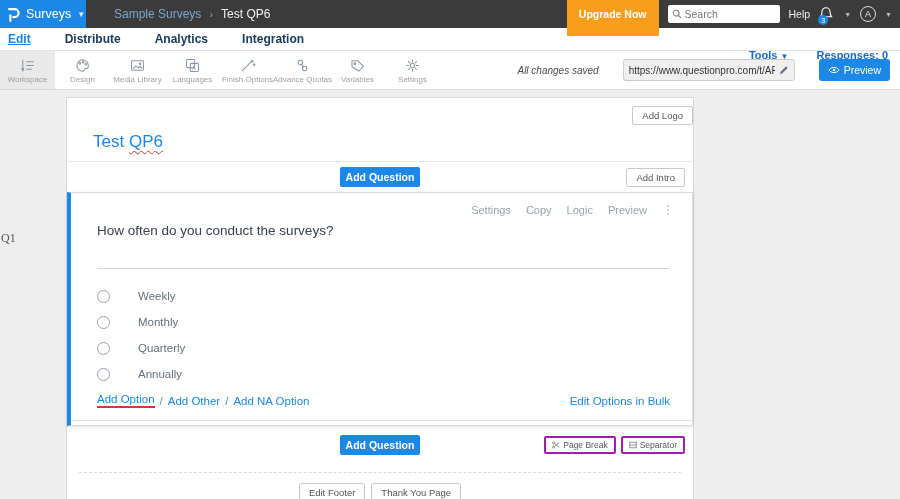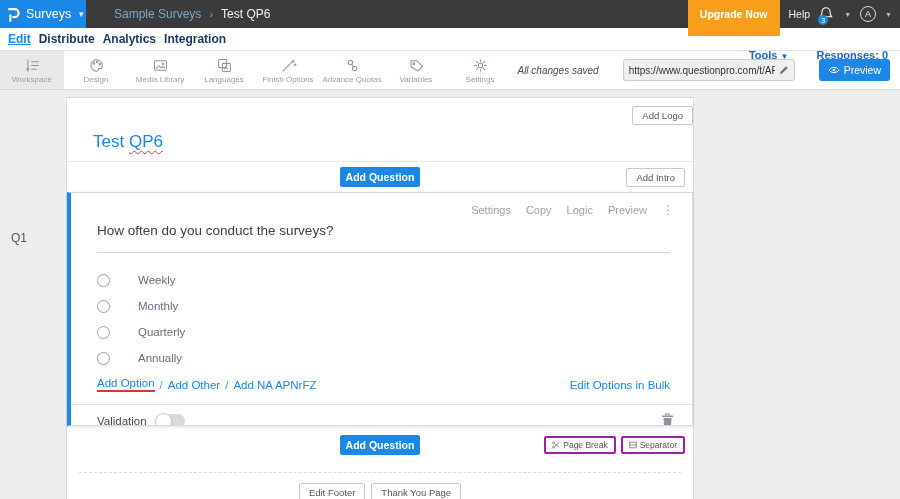--- a/index.html
+++ b/index.html
@@ -21,62 +21,62 @@
   .searchbox { width:112px; height:18px; background:#fff; border-radius:2px; display:flex; align-items:center; padding:0 4px; gap:3px; }
   .searchbox input { border:none; outline:none; width:86px; font-size:10.5px; color:#333; font-family:inherit; }
   .help { color:#eee; font-size:10.5px; cursor:pointer; }
   .bell { position:relative; width:16px; height:16px; cursor:pointer; }
   .badge { position:absolute; left:-1px; bottom:-3px; width:10px; height:10px; background:#1b87e6; border-radius:50%; color:#fff; font-size:7px; display:flex; align-items:center; justify-content:center; }
   .tiny-caret { color:#bbb; font-size:7px; cursor:pointer; }
   .avatar { width:16px; height:16px; border:1px solid #ddd; border-radius:50%; color:#eee; font-size:9px; display:flex; align-items:center; justify-content:center; cursor:pointer; }
 
   
   .nav { height:23px; background:#fff; border-bottom:1px solid #e3e3e3; display:flex; align-items:center; padding:0 12px 0 8px; }
-  .nav-items { display:flex; gap:8px; list-style:none; }
+  .nav-items { display:flex; gap:34px; list-style:none; }
   .nav-item { font-size:12px; font-weight:bold; color:#17375e; cursor:pointer; }
   .nav-item.active { color:#1b87e6; text-decoration:underline; }
   .nav-right { margin-left:auto; display:flex; align-items:center; gap:28px;margin-top:32px; }
   .tools { color:#1b6ac9; font-size:11px; font-weight:bold; cursor:pointer; }
   .tools .caret { font-size:8px; }
   .responses { color:#1b6ac9; font-size:11px; font-weight:bold; }
 
   
   .toolbar { height:39px; background:#fff; border-bottom:1px solid #d8d8d8; display:flex; align-items:stretch; }
-  .tool-item { width:64px; display:flex; flex-direction:column; align-items:center; justify-content:center; gap:1px; cursor:pointer; flex:none; }
+  .tool-item { width:55px; display:flex; flex-direction:column; align-items:center; justify-content:center; gap:1px; cursor:pointer; flex:none; }
   .tool-item.active { background:#e9e9e9; }
   .tool-ico { height:17px; }
   .tool-ico svg { width:17px; height:17px; fill:none; stroke:#8c96a5; stroke-width:1.2; stroke-linecap:round; stroke-linejoin:round; }
   .tool-label { font-size:8px; color:#9aa0a8; white-space:nowrap; }
   .toolbar-right { margin-left:auto; display:flex; align-items:center; gap:24px; padding-right:10px; }
   .saved { font-size:10px; font-style:italic; color:#4a4a4a; }
   .urlbox { width:172px; height:22px; background:#efefef; border:1px solid #ccc; border-radius:3px; display:flex; align-items:center; padding:0 5px; gap:4px; }
   .urlbox input { flex:1; border:none; outline:none; background:transparent; font-size:10px; color:#333; font-family:inherit; }
   .pencil { cursor:pointer; display:flex; }
   .preview-btn { background:#1b87e6; border:none; border-radius:3px; color:#fff; font-size:10.5px; padding:5px 9px; display:flex; align-items:center; gap:4px; cursor:pointer; font-family:inherit; }
 
   
   .content { position:absolute; top:91px; left:0; right:0; bottom:0; background:#eeeeee; }
-  .q-id { position:absolute; left:11px; top:140px; font-size:12px; color:#555; }
+  .q-id { position:absolute; left:1px; top:140px; font-size:12px; color:#555;font-family:Liberation Serif, serif; }
   .survey-card { position:absolute; left:66px; top:6px; width:628px; bottom:-2px; background:#fff; border:1px solid #d9d9d9; }
 
   .header-sec { height:64px; border-bottom:1px solid #e8e8e8; position:relative; }
   .addlogo-row { display:flex; justify-content:flex-end; padding-top:8px; }
   .ghost-btn { background:#fff; border:1px solid #c9c9c9; border-radius:2px; font-size:9.5px; color:#555; padding:3px 9px; cursor:pointer; font-family:inherit; }
   .survey-title { margin:7px 0 0 26px; font-size:17px; color:#1b87e6; cursor:text; }
   .misspelled { text-decoration:underline wavy #cc3b3b 1px; text-underline-offset:3px; }
 
   .addq-bar { height:30px; display:flex; align-items:center; justify-content:center; position:relative; }
   .blue-btn { background:#1b87e6; border:none; border-radius:2px; color:#fff; font-size:10.5px; font-weight:bold; padding:4px 6px; cursor:pointer; font-family:inherit; }
   .add-intro { position:absolute; right:8px; }
 
   .question-card { height:234px; border:1px solid #d9d9d9; border-left:4px solid #1b87e6; box-shadow:0 1px 3px rgba(0,0,0,.12); overflow:hidden; }
   .q-actions { display:flex; justify-content:flex-end; align-items:center; gap:15px; padding:10px 18px 0 0; }
   .q-action { font-size:11px; color:#9aa3ad; cursor:pointer; }
   .dots-menu { color:#9aa3ad; font-size:12px; cursor:pointer; letter-spacing:0; }
-  .q-line { margin:6px 22px 0 26px; padding-bottom:14px; border-bottom:1px solid #d5d5d5; font-size:13.5px; color:#37414f; cursor:text; }
+  .q-line { margin:6px 22px 0 26px; padding-bottom:30px; border-bottom:1px solid #d5d5d5; font-size:13.5px; color:#37414f; cursor:text; }
   .options { margin:14px 22px 0 26px; }
   .opt-row { height:26px; display:flex; align-items:center; gap:28px; }
   .radio { width:13px; height:13px; border:1px solid #98a1ac; border-radius:50%; background:#fff; cursor:pointer; flex:none; }
   .opt-label { font-size:11.5px; color:#646f7b; cursor:text; }
   .opt-links { display:flex; align-items:center; gap:5px; margin:6px 22px 12px 26px; font-size:11.5px; }
   .opt-link { color:#1b87e6; cursor:pointer; }
   .red-underline { border-bottom:2px solid #cc3b3b; padding-bottom:1px; }
   .slash { color:#4a90d9; }
   .bulk-link { margin-left:auto; color:#1b87e6; font-size:11.5px; cursor:pointer; }
   .validation-row { border-top:1px solid #e2e2e2; margin:12px 0 0; padding:8px 18px 0 26px; display:flex; align-items:center; }
@@ -109,20 +109,29 @@
       <span class="brand-label">Surveys</span>
       <span class="caret">▼</span>
     </div>
     <div class="crumbs">
       <span class="crumb-parent">Sample Surveys</span>
       <span class="crumb-sep">›</span>
       <span class="crumb-current">Test QP6</span>
     </div>
     <div class="top-right">
       <button class="upgrade">Upgrade Now</button>
+      <div class="searchbox">
+        <span style="display:flex;">
+          <svg width="10" height="10" viewBox="0 0 12 12" fill="none" stroke="#888" stroke-width="1.3">
+              <circle cx="5" cy="5" r="3.5"></circle>
+              <path d="M7.8 7.8L11 11"></path>
+            </svg>
+        </span>
+        <input placeholder="Search" style="">
+      </div>
       <span class="help">Help</span>
       <div class="bell">
         <span style="display:flex;">
           <svg width="14" height="15" viewBox="0 0 14 15" fill="none" stroke="#fff" stroke-width="1.1">
               <path d="M7 1.8a4 4 0 0 1 4 4c0 3 .8 4.2 1.5 4.9H1.5C2.2 10 3 8.8 3 5.8a4 4 0 0 1 4-4z"></path>
               <path d="M5.8 12.3a1.3 1.3 0 0 0 2.4 0"></path>
             </svg>
         </span>
         <span class="badge">3</span>
       </div>
@@ -291,21 +300,21 @@
             <div class="opt-row">
               <span class="radio"></span>
               <span class="opt-label">Annually</span>
             </div>
           </div>
         <div class="opt-links">
           <span class="opt-link red-underline">Add Option</span>
           <span class="slash">/</span>
           <span class="opt-link">Add Other</span>
           <span class="slash">/</span>
-          <span class="opt-link">Add NA APNrFZ</span>
+          <span class="opt-link">Add NA Option</span>
           <span class="bulk-link">Edit Options in Bulk</span>
         </div>
         <div class="validation-row">
           <span class="validation-label">Validation</span>
           <span class="toggle"></span>
           <span class="trash">
             <svg width="13" height="15" viewBox="0 0 14 16" fill="#8b949e">
                 <rect x="1" y="2.6" width="12" height="1.5" rx=".3"></rect>
                 <path d="M2.6 5.3h8.8l-.8 10.2H3.4z"></path>
                 <path d="M5 2.6V1h4v1.6" fill="none" stroke="#8b949e" stroke-width="1.2"></path>

